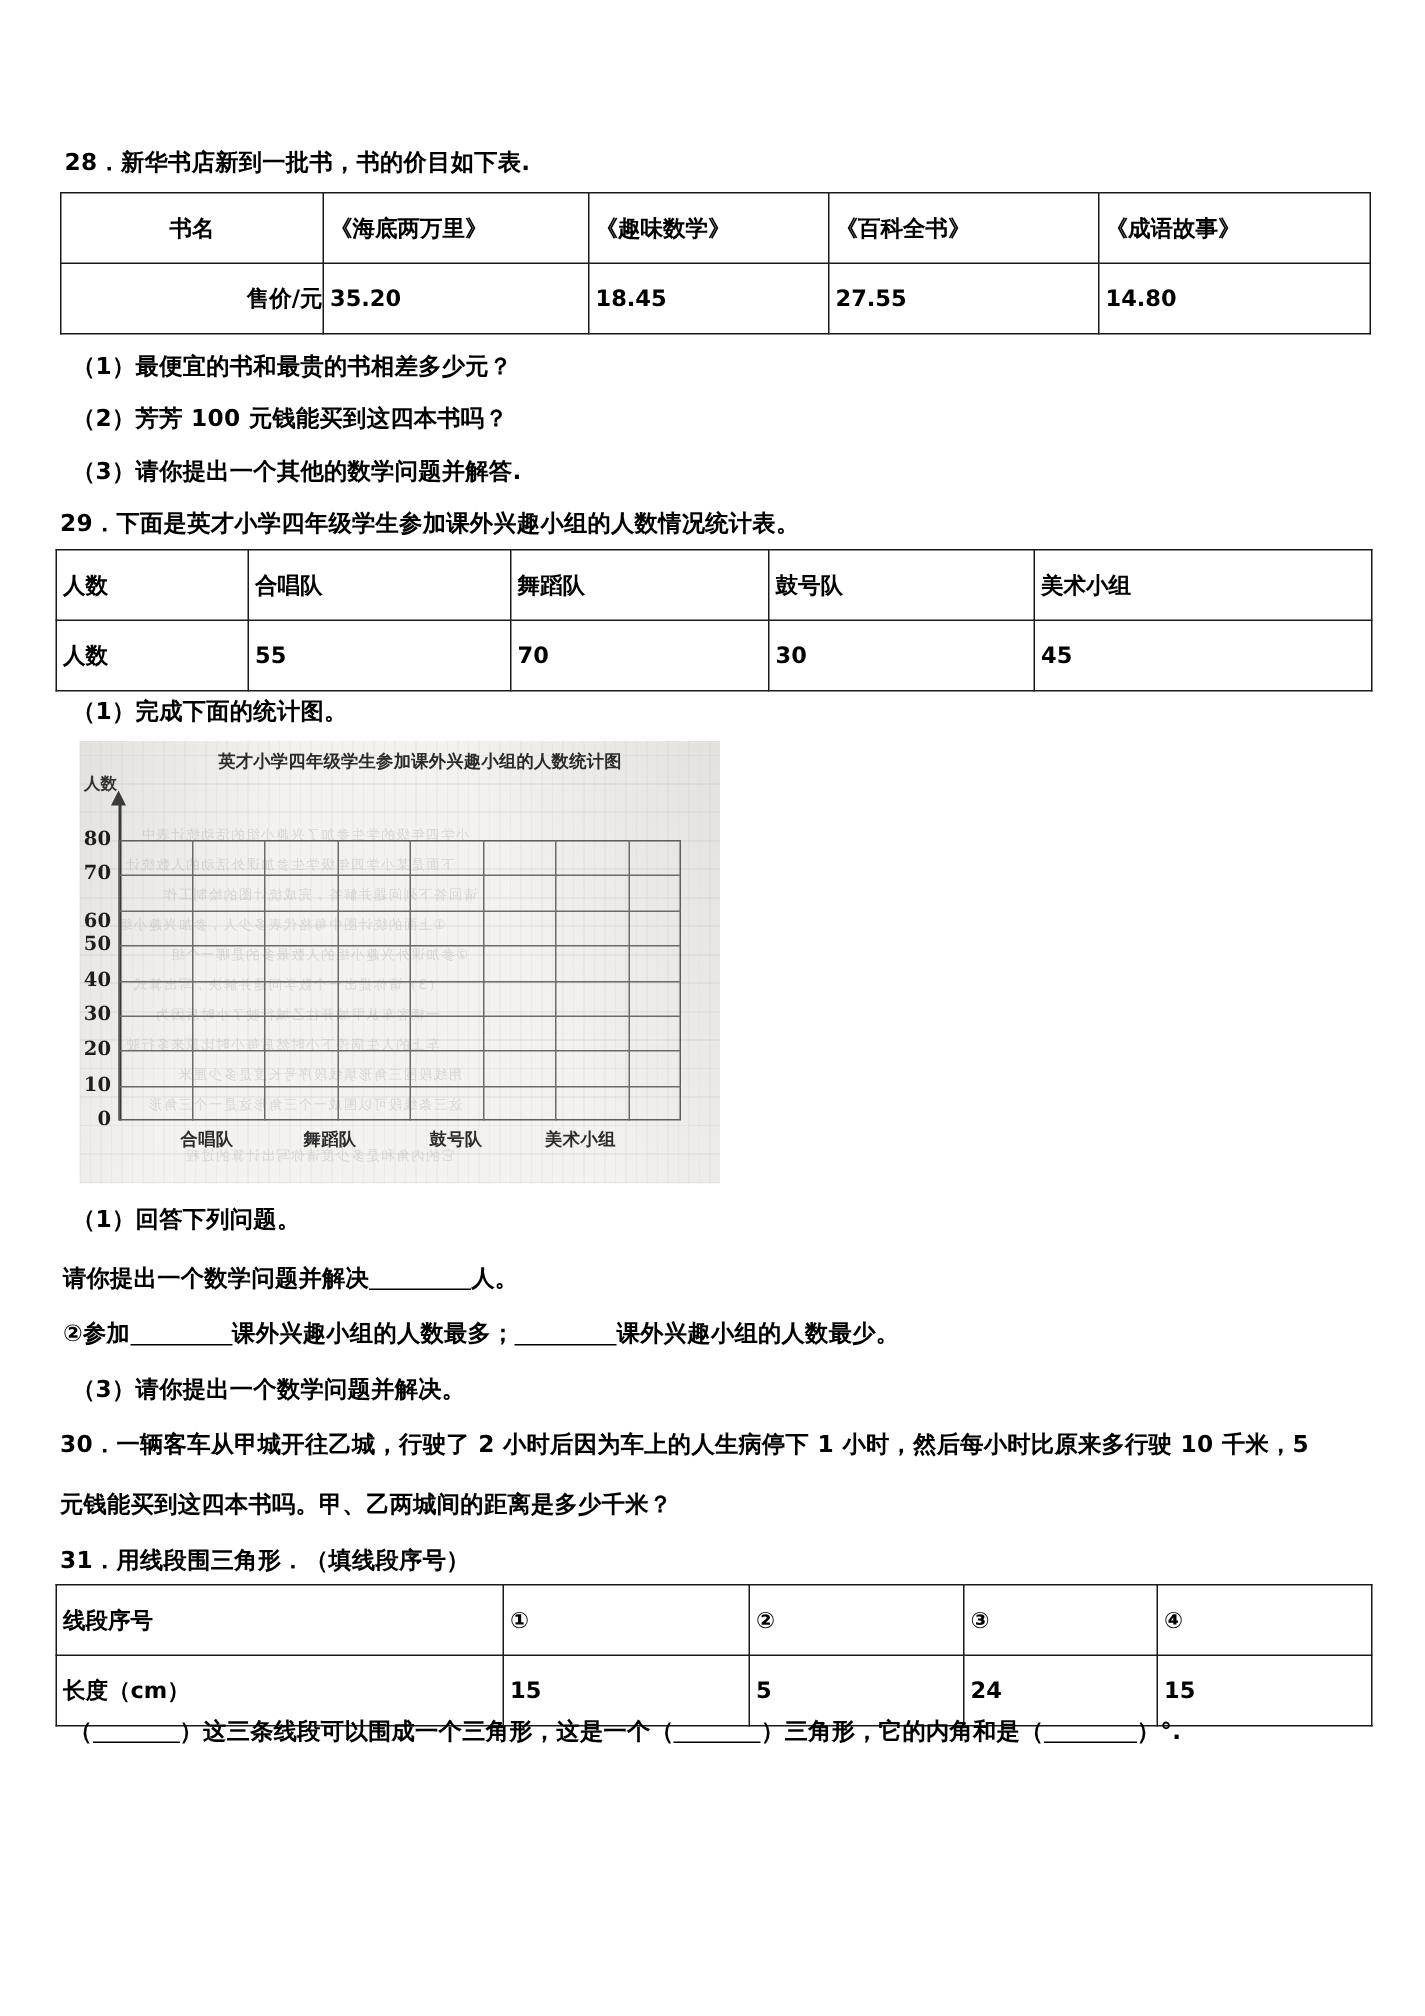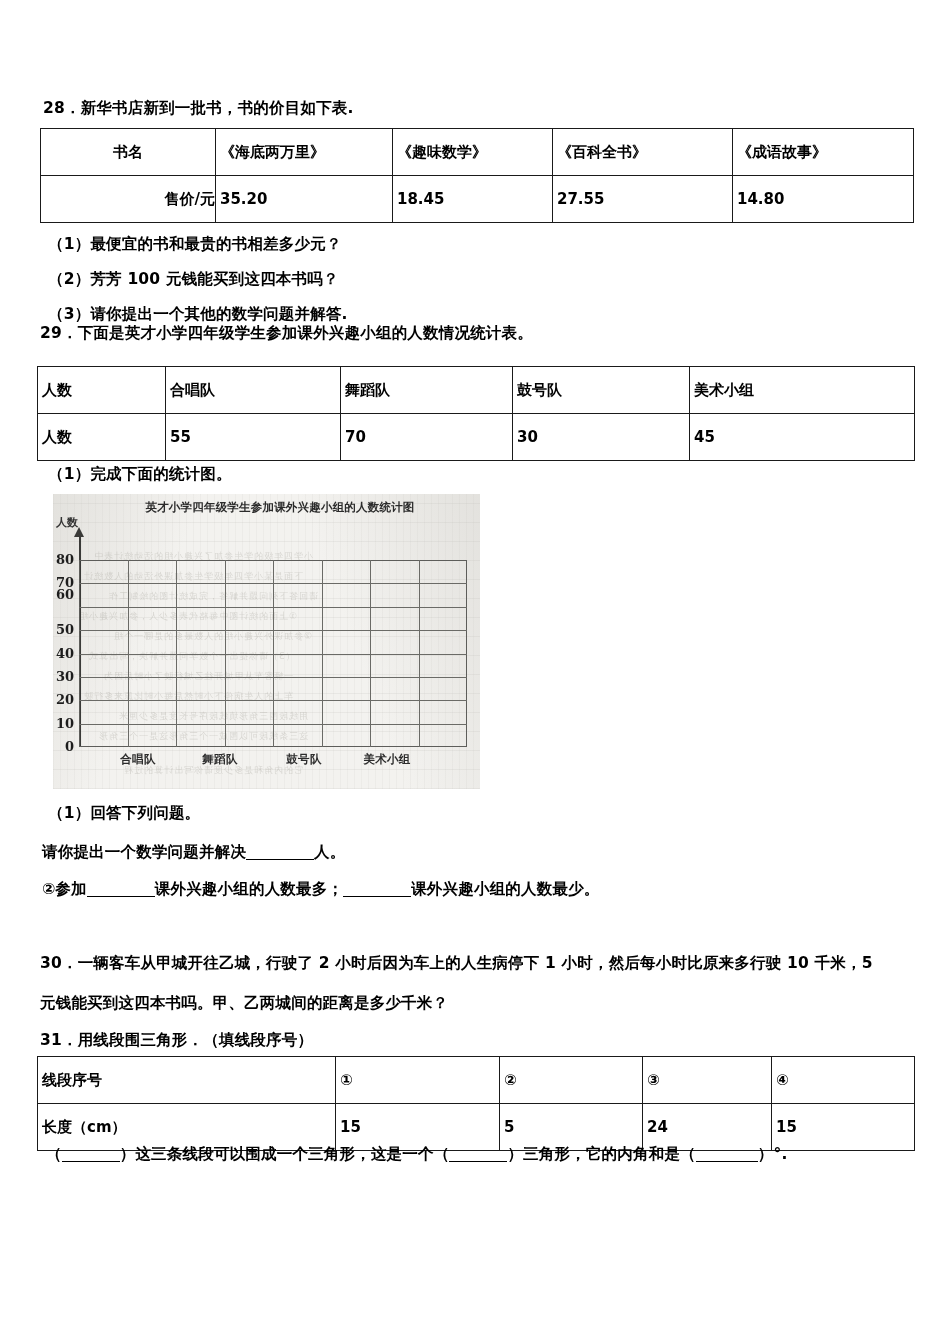--- a/index.html
+++ b/index.html
@@ -98,22 +98,23 @@
     left: 3px;
     top: 21px;
     font-size: 11px;
     font-weight: 700;
     color: #333;
   }
   .grid-wrap {
     position: absolute;
     left: 26px;
     top: 66px;
-    width: 388px;
+    width: 348px;
     height: 187px;
+    padding-left: 27px;
   }
   .grid-box {
     position: absolute;
     left: 0; top: 0;
     width: 100%;
     height: 100%;
     border: 1.4px solid #5d5d5a;
     box-sizing: border-box;
   }
   .hline {
@@ -202,21 +203,21 @@
         <td class="num">27.55</td>
         <td class="num">14.80</td>
       </tr>
     </tbody>
   </table>
 
   <div class="q-line" style="left:48px; top:233px;">（1）最便宜的书和最贵的书相差多少元？</div>
   <div class="q-line" style="left:48px; top:268px;">（2）芳芳 100 元钱能买到这四本书吗？</div>
   <div class="q-line" style="left:48px; top:303px;">（3）请你提出一个其他的数学问题并解答.</div>
 
-  <div class="q-line" style="left:40px; top:322px;">29．下面是英才小学四年级学生参加课外兴趣小组的人数情况统计表。</div>
+  <div class="q-line" style="left:40px; top:338px;">29．下面是英才小学四年级学生参加课外兴趣小组的人数情况统计表。</div>
 
   <table class="doc-table" style="left:37px; top:366px; width:877px;">
     <colgroup>
       <col style="width:128px">
         <col style="width:175px">
         <col style="width:172px">
         <col style="width:177px">
         <col style="width:225px">
     </colgroup>
     <tbody>
@@ -275,21 +276,21 @@
       <div class="vline" style="left:48.5px"></div>
       <div class="vline" style="left:97px"></div>
       <div class="vline" style="left:145.5px"></div>
       <div class="vline" style="left:194px"></div>
       <div class="vline" style="left:242.5px"></div>
       <div class="vline" style="left:291px"></div>
       <div class="vline" style="left:339.5px"></div>
 
       <div class="ytick" style="top:0px">80</div>
       <div class="ytick" style="top:23.4px">70</div>
-      <div class="ytick" style="top:35px">60</div>
+      <div class="ytick" style="top:55px">60</div>
       <div class="ytick" style="top:70.1px">50</div>
       <div class="ytick" style="top:93.5px">40</div>
       <div class="ytick" style="top:116.9px">30</div>
       <div class="ytick" style="top:140.2px">20</div>
       <div class="ytick" style="top:163.6px">10</div>
       <div class="ytick" style="top:187px">0</div>
     </div>
 
     <div class="xcat" style="left:50px;  width:70px;">合唱队</div>
     <div class="xcat" style="left:132px; width:70px;">舞蹈队</div>
@@ -300,20 +301,21 @@
   <div class="q-line" style="left:48px; top:802px;">（1）回答下列问题。</div>
 
   <div class="q-line" style="left:42px; top:841px;">
     <span>请你提出一个数学问题并解决</span><span class="blank" style="width:68px;"></span><span>人。</span>
   </div>
 
   <div class="q-line" style="left:42px; top:878px;">
     <span>②参加</span><span class="blank" style="width:68px;"></span><span>课外兴趣小组的人数最多；</span><span class="blank" style="width:68px;"></span><span>课外兴趣小组的人数最少。</span>
   </div>
 
+  <div class="q-line" style="left:48px; top:915px;">（3）请你提出一个数学问题并解决。</div>
 
   <div class="q-line" style="left:40px; top:952px;">30．一辆客车从甲城开往乙城，行驶了 2 小时后因为车上的人生病停下 1 小时，然后每小时比原来多行驶 10 千米，5</div>
   <div class="q-line" style="left:40px; top:992px;">元钱能买到这四本书吗。甲、乙两城间的距离是多少千米？</div>
 
   <div class="q-line" style="left:40px; top:1029px;">31．用线段围三角形．（填线段序号）</div>
 
   <table class="doc-table" style="left:37px; top:1056px; width:877px;">
     <colgroup>
       <col style="width:298px">
         <col style="width:164px">

